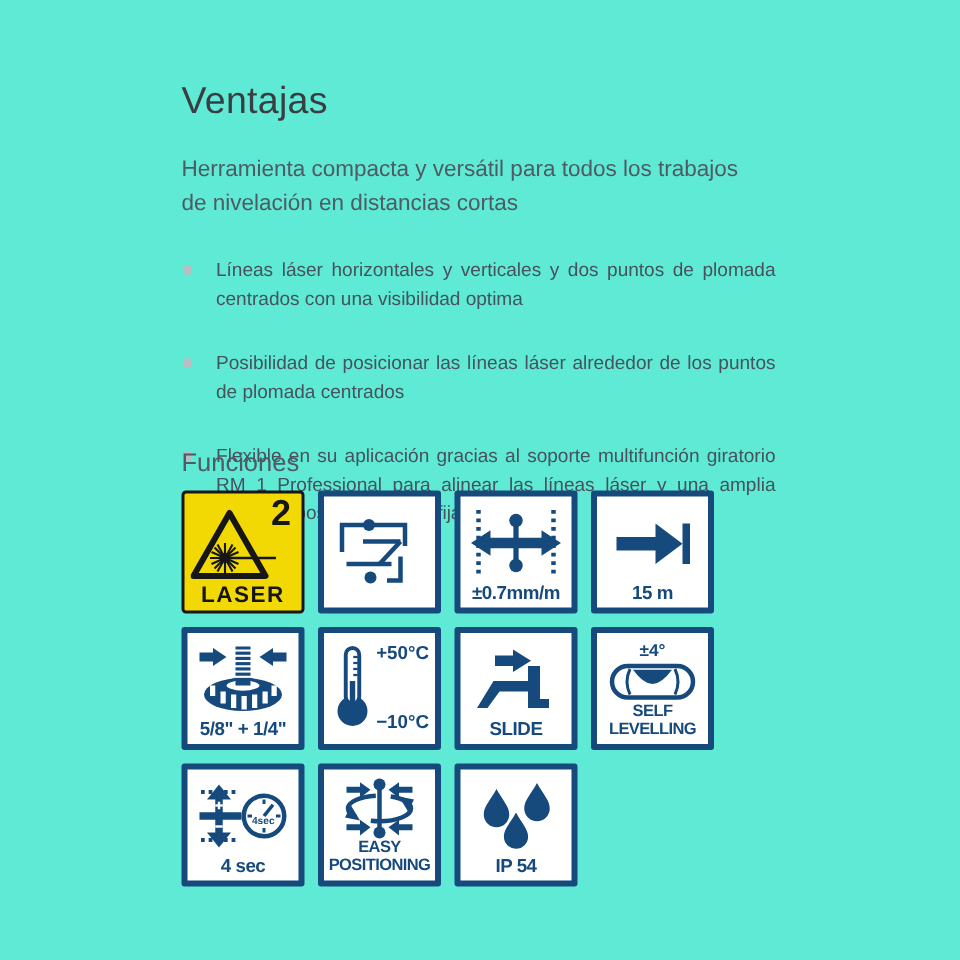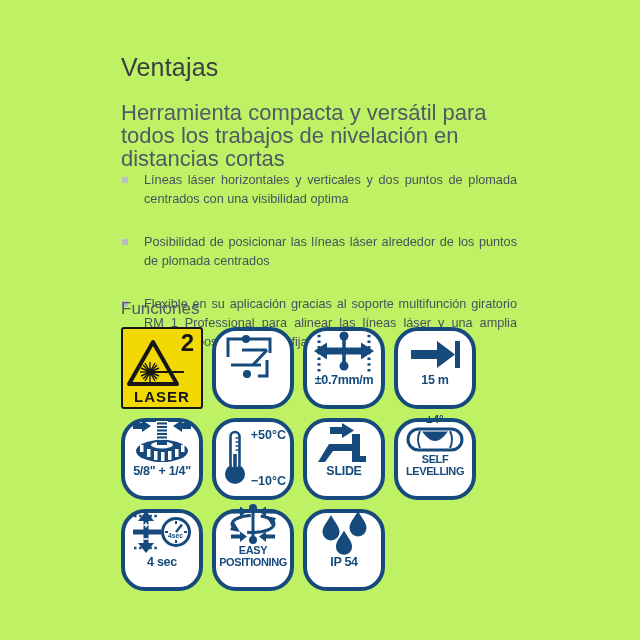--- a/index.html
+++ b/index.html
@@ -1,30 +1,30 @@
 <!DOCTYPE html>
 <html style="--navy: #164a7d; --laser-yellow: #f3d903; --laser-ink: #161616; --title-text: #3a3e43; --body-text: #4e5a64; --bullet-text: #46525d; --bullet-marker: #b8bec3;"><head>
 <meta charset="utf-8">
 <style>
   :root{
     --navy:#164a7d; --laser-yellow:#f3d903; --laser-ink:#161616;
     --title-text:#3a3e43; --body-text:#4e5a64; --bullet-text:#46525d; --bullet-marker:#b8bec3;
   }
   *{margin:0;padding:0;box-sizing:border-box;}
   body{background:#fff;font-family:"Liberation Sans",sans-serif;}
-  .page{position:relative;width:640px;height:640px;background:#bef264;overflow:hidden;}
+  .page{position:relative;width:640px;height:640px;background:#5eead4;overflow:hidden;}
   .title{position:absolute;left:121px;top:53px;font-size:25px;font-weight:400;color:var(--title-text);letter-spacing:.2px;}
-  .subtitle{position:absolute;left:121px;top:101px;width:374px;font-size:22px;line-height:23px;color:var(--body-text);}
+  .subtitle{position:absolute;left:121px;top:101px;width:374px;font-size:15px;line-height:23px;color:var(--body-text);}
   .bullets{position:absolute;left:121px;top:147px;width:396px;list-style:none;}
   .bullets li{position:relative;padding-left:23px;margin-bottom:9px;font-size:12.7px;line-height:19px;color:var(--bullet-text);text-align:justify;margin-top:24px;}
   .bullet-sq{position:absolute;left:1px;top:6px;width:6px;height:6px;background:var(--bullet-marker);}
   .functions-title{position:absolute;left:121px;top:299px;font-size:17px;font-weight:400;color:var(--body-text);}
   .grid{position:absolute;left:121px;top:327px;display:grid;grid-template-columns:repeat(4,82px);grid-auto-rows:82px;gap:9px;}
-  .tile{position:relative;width:82px;height:82px;border:4px solid var(--navy);border-radius:24px;background:#fff;
-        display:flex;flex-direction:column;align-items:center;justify-content:flex-end;padding:4px 2px 18px;}
+  .tile{position:relative;width:82px;height:82px;border:4px solid var(--navy);border-radius:2px;background:#fff;
+        display:flex;flex-direction:column;align-items:center;justify-content:flex-end;padding:4px 2px 3px;}
   .tile .art{flex:0 0 auto;margin:auto;}
   .tlabel{font-weight:bold;font-size:12.5px;color:var(--navy);letter-spacing:-.3px;white-space:nowrap;line-height:1.08;text-align:center;}
   .tlabel.sm{font-size:11px;letter-spacing:-.4px;}
   .tile-laser{border:2px solid var(--laser-ink);border-radius:3px;background:var(--laser-yellow);padding:2px 2px 3px;}
   .laser-num{position:absolute;top:0px;right:7px;font-size:24px;font-weight:bold;color:var(--laser-ink);}
   .laser-label{font-weight:bold;font-size:15px;color:var(--laser-ink);letter-spacing:1px;line-height:1;}
   .temp-max{position:absolute;top:6px;right:4px;font-weight:bold;font-size:12.5px;color:var(--navy);}
   .temp-min{position:absolute;bottom:8px;right:4px;font-weight:bold;font-size:12.5px;color:var(--navy);}
   .angle-label{font-weight:bold;font-size:11.5px;color:var(--navy);line-height:1;margin-top:1px;}
   .stack{display:flex;flex-direction:column;align-items:center;line-height:1;}

